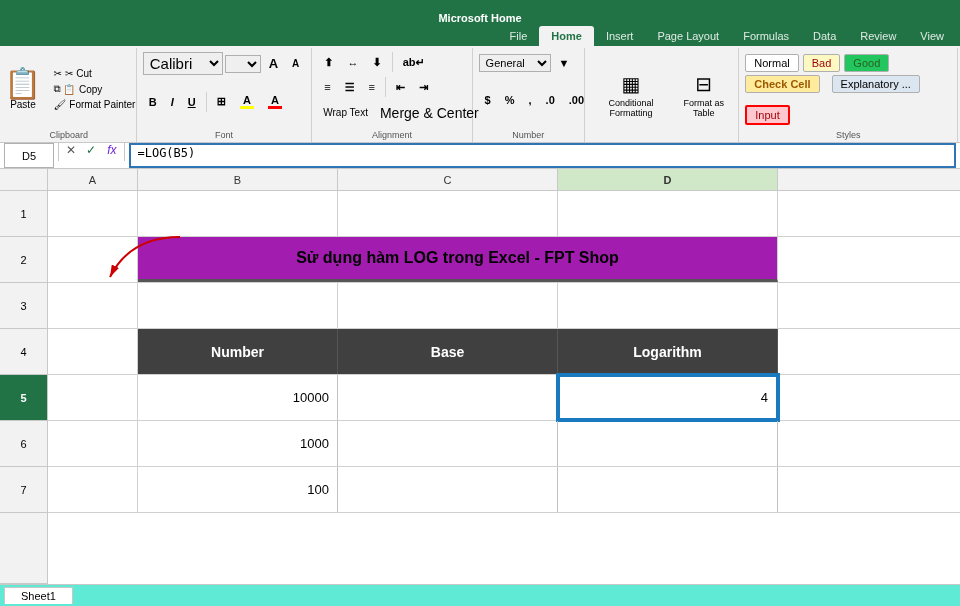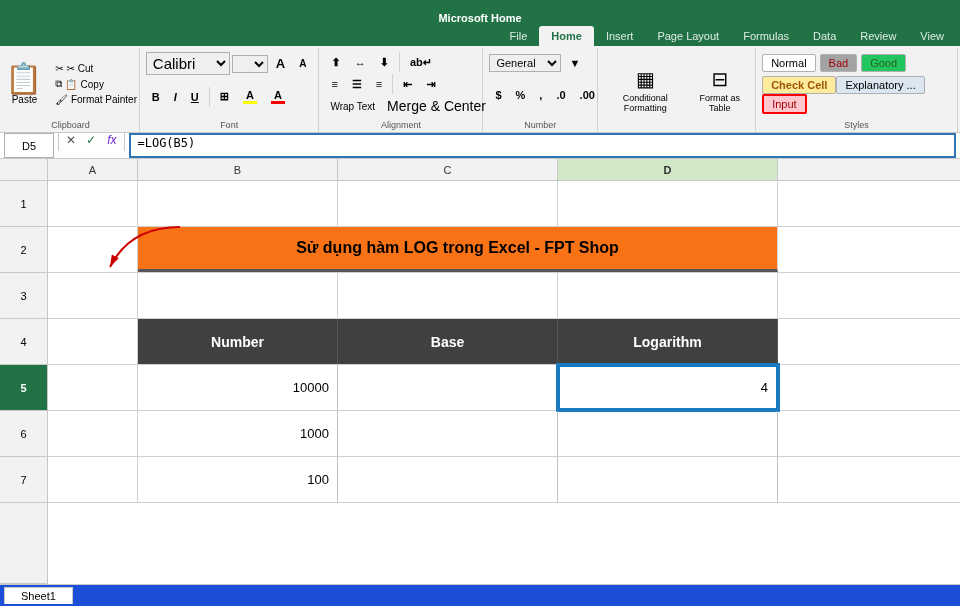--- a/index.html
+++ b/index.html
@@ -7,21 +7,21 @@
     .tab { padding: 4px 12px; font-size: 11px; color: rgba(255,255,255,0.85); cursor: pointer; border-radius: 3px 3px 0 0; }
     .tab.active { background: #f2f2f2; color: #217346; font-weight: bold; }
 
     .btn { background: transparent; border: 1px solid transparent; border-radius: 2px; padding: 1px 4px; cursor: pointer; font-size: 11px; display: flex; align-items: center; gap: 3px; white-space: nowrap; }
     .small-btn { font-size: 10px; padding: 1px 4px; cursor: pointer; display: flex; align-items: center; gap: 3px; white-space: nowrap; }
     .font-select { width: 100px; font-size: 15px; border: 1px solid #b0b0b0; padding: 1px 2px; }
     .font-size-select { width: 36px; font-size: 11px; border: 1px solid #b0b0b0; padding: 1px 7px; }
     .fmt-btn { font-size: 11px; font-weight: bold; padding: 1px 5px; border: 1px solid transparent; border-radius: 2px; cursor: pointer; background: transparent; }
     .style-box { display: inline-flex; align-items: center; justify-content: center; padding: 2px 8px; font-size: 11px; border: 1px solid #b0b0b0; border-radius: 2px; cursor: pointer; }
     .style-normal { background: white; }
-    .style-bad { background: #a3a3a3; color: #9c0006; }
+    .style-bad { background: #fef9c3; color: #9c0006; }
     .style-good { background: #22c55e; color: #276221; }
     .style-check { background: #ffeb9c; color: #9c5700; font-weight: bold; }
     .style-explanatory { background: #dce6f1; }
     .style-input { background: #ffc7ce; border: 2px solid #ff0000; color: #9c0006; }
     .cell-ref { width: 50px; border: 1px solid #b0b0b0; font-size: 11px; padding: 1px 4px; text-align: center; }
 
     .section-label { font-size: 9px; color: #555; text-align: center; padding-top: 2px; }
 
     .main-layout { display: flex; flex-direction: column; height: 606px; }
   </style>
@@ -155,21 +155,21 @@
         </div>
       </div>
     </div>
 
     <div style="display: flex; flex-direction: column; padding: 2px 6px; border-right: 1px solid #d0d0d0; gap: 3px; justify-content: space-between; min-width: 200px;">
       <div style="display: flex; gap: 4px; align-items: center; margin-top: 4px; flex-wrap: wrap;">
         <div class="style-box style-normal">Normal</div>
         <div class="style-box style-bad">Bad</div>
         <div class="style-box style-good">Good</div>
       </div>
-      <div style="display: flex; gap: 0; align-items: center; flex-wrap: wrap;">
+      <div style="display: flex; gap: 12px; align-items: center; flex-wrap: wrap;">
         <div class="style-box style-check">Check Cell</div>
         <div class="style-box style-explanatory">Explanatory ...</div>
         <div class="style-box style-input">Input</div>
       </div>
       <div class="section-label">Styles</div>
     </div>
 
   </div>
 
   <div style="display: flex; background: white; border-bottom: 1px solid #c8c8c8; height: 26px; padding: 0 4px; gap: 4px;">
@@ -220,21 +220,21 @@
             <div style="width: 90px; border-right: 1px solid #d0d0d0;"></div>
             <div style="width: 200px; border-right: 1px solid #d0d0d0;"></div>
             <div style="width: 220px; border-right: 1px solid #d0d0d0;"></div>
             <div style="width: 220px; border-right: 1px solid #d0d0d0;"></div>
             <div style="flex: 1;"></div>
           </div>
 
           <div style="display: flex; height: 46px; border-bottom: 1px solid #d0d0d0;">
             <div style="width: 90px; border-right: 1px solid #d0d0d0;"></div>
 
-            <div style="width: 640px; border-right: 1px solid #d0d0d0; background: #f97316; display: flex; align-items: center; justify-content: center; font-size: 16px; font-weight: bold; border-bottom: 3px solid #555;">Sử dụng hàm LOG trong Excel - FPT Shop</div>
+            <div style="width: 640px; border-right: 1px solid #d0d0d0; background: #a21caf; display: flex; align-items: center; justify-content: center; font-size: 16px; font-weight: bold; border-bottom: 3px solid #555;">Sử dụng hàm LOG trong Excel - FPT Shop</div>
             <div style="flex: 1;"></div>
           </div>
 
           <div style="display: flex; height: 46px; border-bottom: 1px solid #d0d0d0;">
             <div style="width: 90px; border-right: 1px solid #d0d0d0;"></div>
             <div style="width: 200px; border-right: 1px solid #d0d0d0;"></div>
             <div style="width: 220px; border-right: 1px solid #d0d0d0;"></div>
             <div style="width: 220px; border-right: 1px solid #d0d0d0;"></div>
             <div style="flex: 1;"></div>
           </div>
@@ -282,16 +282,16 @@
           <marker id="arrowhead" markerWidth="6" markerHeight="4" refX="6" refY="2" orient="auto">
             <polygon points="0 0, 6 2, 0 4" fill="#cc0000"></polygon>
           </marker>
         </defs>
         <path d="M 80 10 Q 30 10 10 50" stroke="#cc0000" stroke-width="2" fill="none" marker-end="url(#arrowhead)"></path>
       </svg>
     </div>
 
   </div>
 
-  <div style="background: #1d4ed8; border-top: 1px solid #c8c8c8; height: 22px; display: flex; align-items: center; padding: 0 4px;">
+  <div style="background: #5eead4; border-top: 1px solid #c8c8c8; height: 22px; display: flex; align-items: center; padding: 0 4px;">
     <div style="padding: 2px 16px; font-size: 11px; border: 1px solid #c8c8c8; border-bottom: none; background: white; cursor: pointer;">Sheet1</div>
   </div>
 </div>
 
 </body></html>

